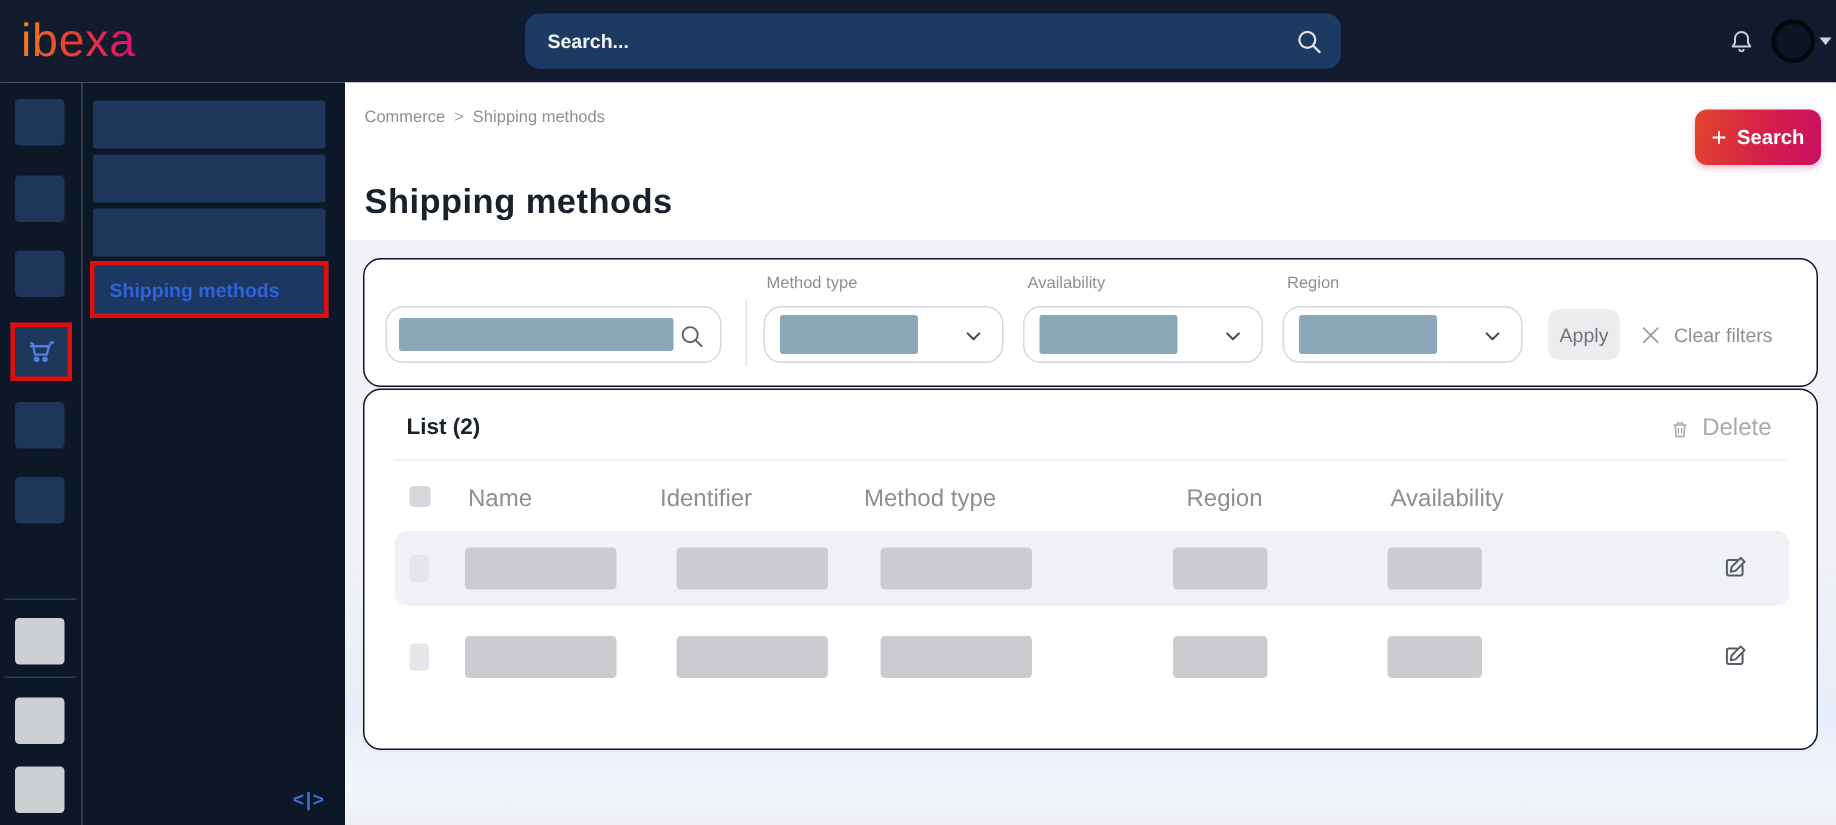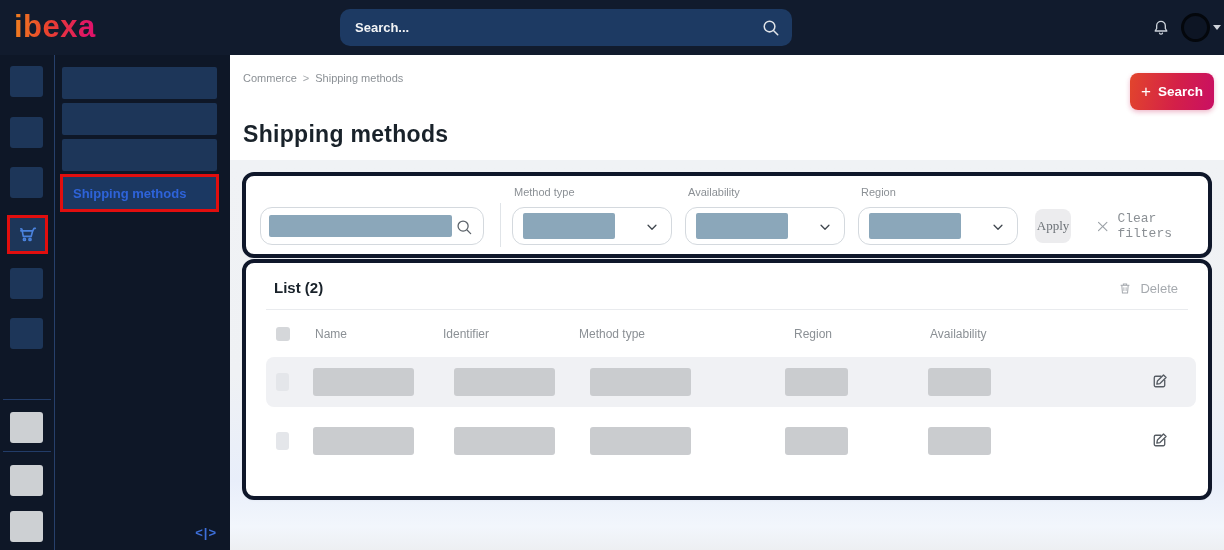--- a/index.html
+++ b/index.html
@@ -3,24 +3,24 @@
 <meta charset="utf-8">
 <style>
   * { margin:0; padding:0; box-sizing:border-box; }
   html,body { background:#e8eaec; }
   body { font-family:"Liberation Sans", sans-serif; }
   #screen{ position:relative; width:1224px; height:550px; background:#fff; overflow:hidden;
            box-shadow: inset 0 0 0 2px #d6dade; }
 
   
   .topbar{ position:absolute; left:0; top:0; width:1224px; height:55px; background:#111b2d; }
-  .logo{ position:absolute; left:14px; top:8px; font-size:31px; font-weight:700; letter-spacing:.5px;
+  .logo{ position:absolute; left:14px; top:8px; font-size:31px; font-weight:400; letter-spacing:.5px;
          background:linear-gradient(95deg,#f0821f,#e9432d 40%,#e01468 90%);
          -webkit-background-clip:text; background-clip:text; color:transparent; line-height:38px;}
-  .tb-search{ position:absolute; left:340px; top:9px; width:452px; height:37px; background:#1d3a63;
+  .tb-search{ position:absolute; left:350px; top:9px; width:544px; height:37px; background:#1d3a63;
               border:none; border-radius:10px;padding-left:40px; }
   .tb-search input{ position:absolute; left:0; top:0; width:100%; height:100%; background:transparent;
               border:none; outline:none; color:#fff; font-size:13px; font-weight:700; padding:0 40px 0 15px;
               font-family:"Liberation Sans", sans-serif;}
   .tb-search input::placeholder{ color:#fdfdfd; opacity:.95; }
   .tb-search .sicon{ position:absolute; right:12px; top:9px; width:19px; height:19px; color:#dfe3e8; }
   .tb-right{ position:absolute; right:0; top:0; height:55px; }
   .bell{ position:absolute; right:53px; top:18px; width:20px; height:22px; color:#ccd2da; }
   .avatar{ position:absolute; right:14px; top:13px; width:29px; height:29px; border-radius:50%;
            background:#0d1524; border:3px solid #04070c; }
@@ -54,50 +54,50 @@
   .crumbs .sep{ color:#a2a6aa; }
   .create-btn{ position:absolute; right:10px; top:18px; width:84px; height:37px; border-radius:8px;
       background:linear-gradient(100deg,#e2452c 0%,#d42048 55%,#c90f63 100%);
       display:flex; align-items:center; justify-content:center; gap:7px; cursor:pointer;
       box-shadow:0 2px 5px rgba(200,20,80,.3); }
   .create-btn .plus{ color:#fff; font-size:17px; font-weight:400; line-height:17px; }
   .create-btn .clabel{ color:#fff; font-size:13.5px; font-weight:700; }
   .ptitle{ position:absolute; left:13px; top:66px; font-size:23px; font-weight:700; color:#19222a;
            letter-spacing:.3px; }
 
-  .card{ position:absolute; left:12px; width:970px; background:#fff; border:4px solid #0f172a;
+  .card{ position:absolute; left:12px; width:970px; background:#fff; border:1px solid #0f172a;
          border-radius:12px; box-shadow:0 1px 2px rgba(30,40,60,.03); }
   .filter-card{ top:117px; height:86px; }
   .list-card{ top:204px; height:241px; }
 
   
   .f-search{ position:absolute; left:14px; top:31px; width:224px; height:38px; border:1px solid #d4d9de;
              border-radius:12px; }
   .ph-blue{ background:#8ba7ba; border-radius:2px; position:absolute; }
   .f-search .sicon{ position:absolute; right:10px; top:10px; width:18px; height:18px; color:#5a6168; }
   .f-div{ position:absolute; left:254px; top:27px; width:1px; height:44px; background:#e0e4e8; }
   .f-label{ position:absolute; top:10px; font-size:11px; color:#8b9095; }
   .f-box{ position:absolute; top:31px; width:160px; height:38px; border:1px solid #d4d9de; border-radius:12px; }
   .f-box .chev{ position:absolute; right:12px; top:12px; width:14px; height:14px; color:#40474e; }
-  .apply-btn{ position:absolute; left:789px; top:33px; width:36px; height:34px; background:#ececee;
+  .apply-btn{ position:absolute; left:789px; top:33px; width:48px; height:34px; background:#ececee;
               border:none; border-radius:8px; font-size:13px; color:#6e7378; cursor:pointer;
-              font-family:Liberation Serif, serif; }
+              font-family:Liberation Sans, sans-serif; }
   .clear-btn{ position:absolute; left:850px; top:33px; height:34px; display:flex; align-items:center;
-              gap:8px; color:#8b9095; font-size:13px; cursor:pointer;font-family:Liberation Mono, monospace; }
+              gap:8px; color:#8b9095; font-size:13px; cursor:pointer; }
   .clear-btn svg{ width:15px; height:15px; color:#9aa0a6; }
 
   
   .l-title{ position:absolute; left:28px; top:16px; font-size:15px; font-weight:700; color:#19222a; }
   .del-btn{ position:absolute; right:30px; top:17px; display:flex; align-items:center; gap:7px;
-            color:#a6aaaf; font-size:13px; cursor:pointer; }
+            color:#a6aaaf; font-size:16px; cursor:pointer; }
   .del-btn svg{ width:16px; height:17px; color:#a6aaaf; }
   .l-div{ position:absolute; left:20px; right:20px; top:46px; height:1px; background:#e9ebee; }
   .th-check{ position:absolute; left:30px; top:64px; width:14px; height:14px; background:#d5d7da;
              border-radius:3px; }
-  .th{ position:absolute; top:64px; font-size:12px; color:#8b9095; }
+  .th{ position:absolute; top:64px; font-size:16px; color:#8b9095; }
   .trow{ position:absolute; left:20px; width:930px; height:50px; border-radius:8px; }
   .trow.striped{ background:#f0f1f4; }
   .r-check{ position:absolute; left:10px; top:16px; width:13px; height:18px; background:#e4e6ea;
             border-radius:3px; }
   .ph-gray{ position:absolute; top:11px; height:28px; background:#cacccf; border-radius:3px; }
   .edit-btn{ position:absolute; left:884px; top:15px; width:19px; height:19px; color:#565c63; cursor:pointer; }
   .edit-btn svg{ width:19px; height:19px; }
 </style>
 </head>
 <body>

